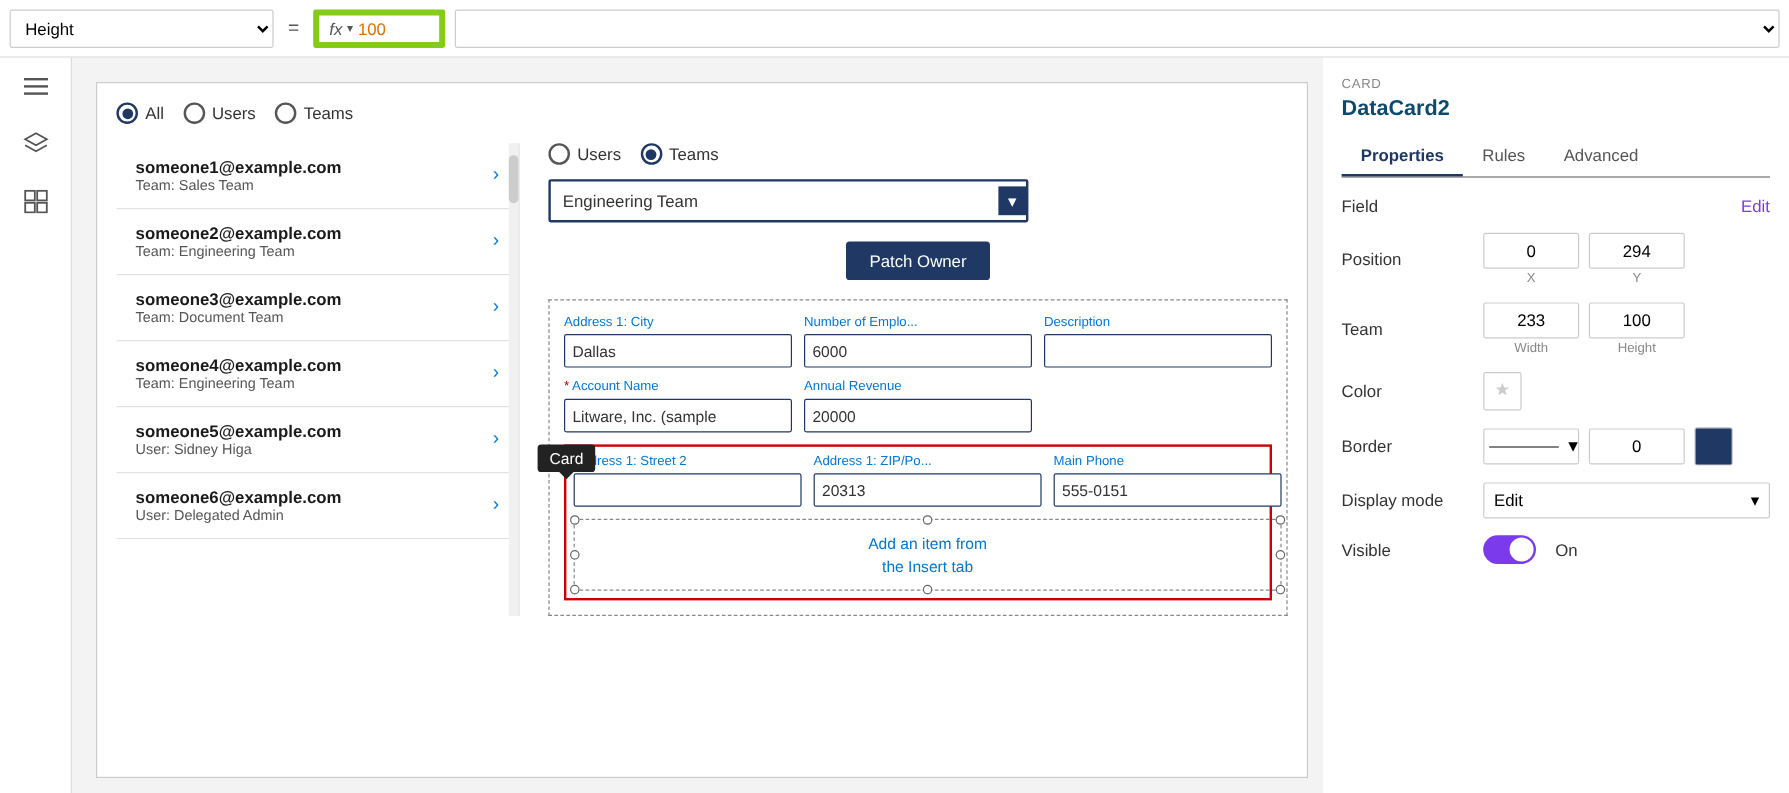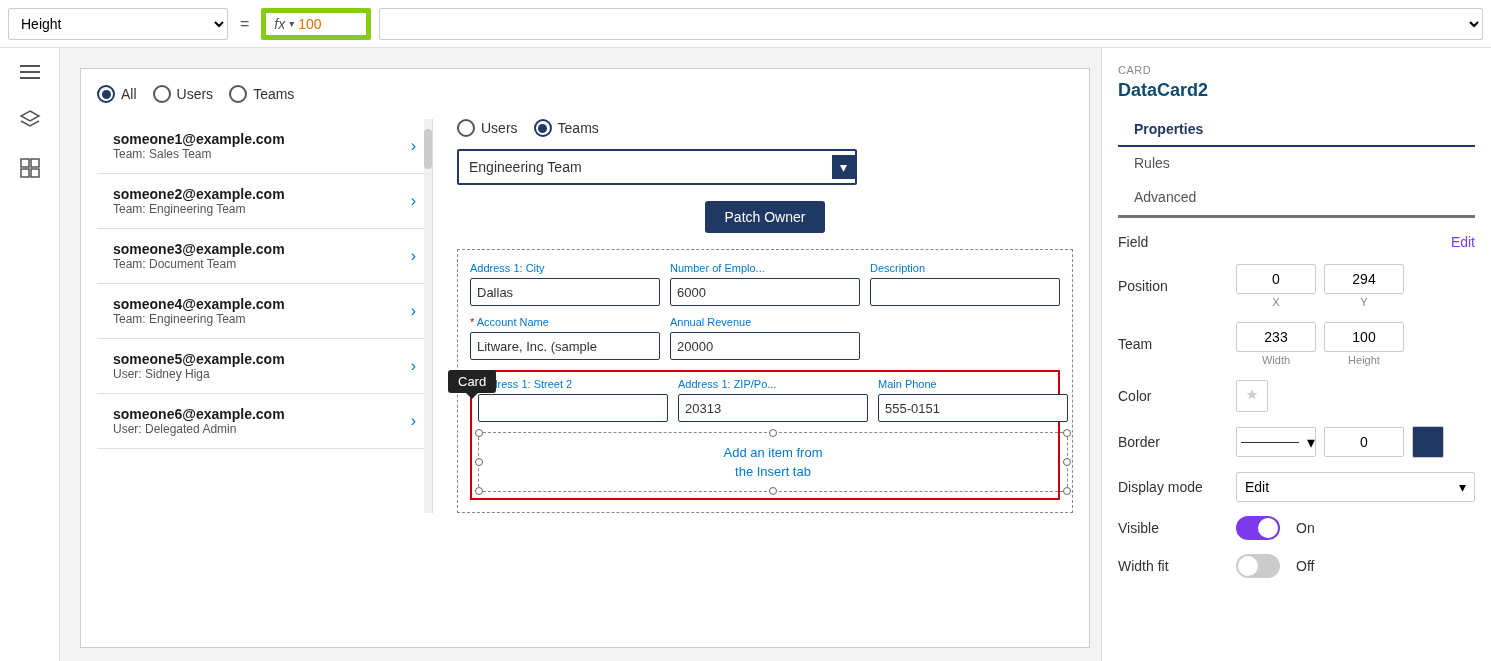--- a/index.html
+++ b/index.html
@@ -114,21 +114,21 @@
     .handle.mr { top: 50%; right: -4px; transform: translateY(-50%); }
     .handle.bl { bottom: -4px; left: -4px; }
     .handle.bc { bottom: -4px; left: 50%; transform: translateX(-50%); }
     .handle.br { bottom: -4px; right: -4px; }
 
     
     .props-panel {
       width: 390px; background: #fff; border-left: 1px solid #ddd;
       flex-shrink: 0; padding: 16px; overflow-y: auto;
     }
-    .props-tabs { display: flex; gap: 0; border-bottom: 3px solid #737373; margin-bottom: 16px; flex-direction: column; }
+    .props-tabs { display: flex; gap: 0; border-bottom: 1px solid #737373; margin-bottom: 16px; }
     .props-tab {
       padding: 8px 16px; font-size: 14px; color: #555; cursor: pointer; border-bottom: 2px solid transparent;
     }
     .props-tab.active { color: #1f3864; border-bottom-color: #1f3864; font-weight: 600; }
 
     .props-row {
       display: flex; align-items: center; margin-bottom: 14px; gap: 8px;
     }
     .props-row-label { font-size: 14px; color: #333; width: 110px; flex-shrink: 0; }
     .props-input {
@@ -451,21 +451,14 @@
     </div>
 
     <div class="props-row">
       <span class="props-row-label">Visible</span>
       <div class="toggle-track">
         <div class="toggle-thumb"></div>
       </div>
       <span class="toggle-label">On</span>
     </div>
 
-    <div class="props-row">
-      <span class="props-row-label">Width fit</span>
-      <div class="toggle-track off">
-        <div class="toggle-thumb"></div>
-      </div>
-      <span class="toggle-label">Off</span>
-    </div>
   </div>
 </div>
 
 </body></html>

